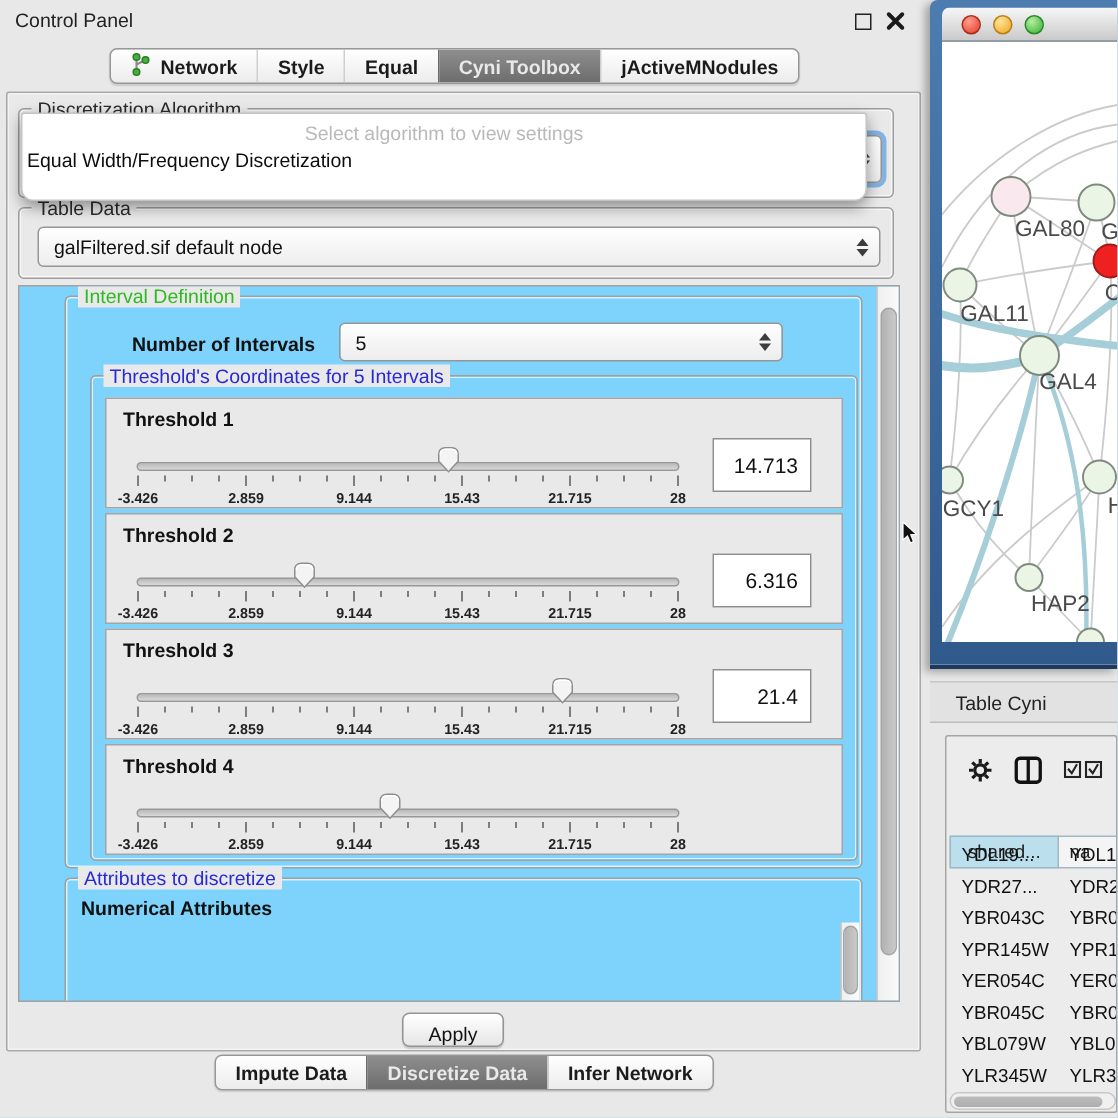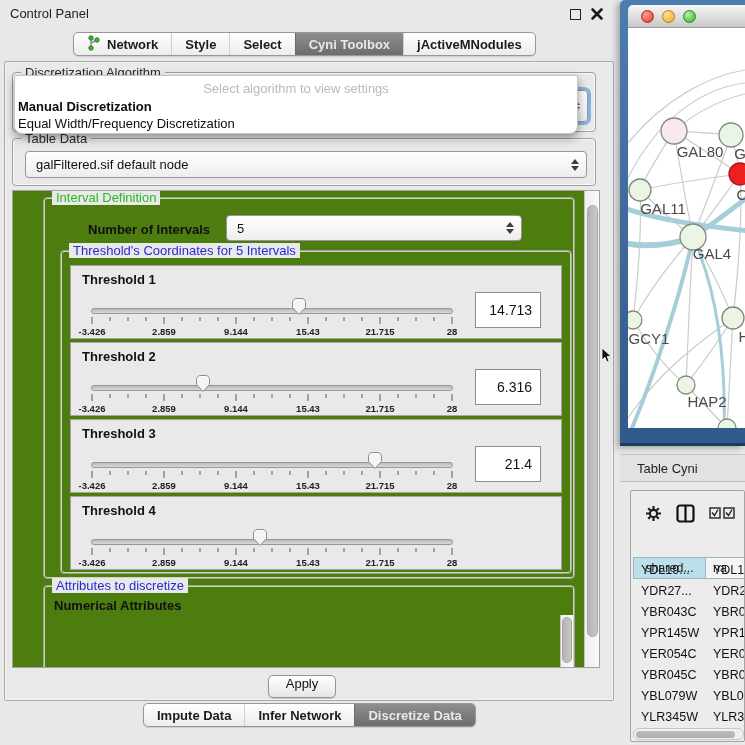--- a/index.html
+++ b/index.html
@@ -46,41 +46,41 @@
     box-shadow:0 0 0 3px rgba(96,160,224,.75); }
 
   #popup { left:14px; top:75px; width:564px; height:59px; background:#fff;
     border:1px solid #c4c4c4; border-radius:2px 2px 8px 8px;
     box-shadow:0 4px 10px rgba(0,0,0,.4); z-index:60; padding-top:4px; }
   #popup .ph { text-align:center; color:#b9b9b9; font-size:13px; height:18px; line-height:18px; }
   #popup .it { font-size:13px; color:#0d0d0d; height:17px; line-height:17px; padding-left:3px; }
   #popup .it.b { font-weight:bold; }
 
   #scrollpane { left:12px; top:190px; width:588px; height:478px; border:1px solid #a2a2a2;
-    background:#4d7c0f; overflow:hidden;text-align:right; }
+    background:#7dd3fc; overflow:hidden;text-align:right; }
   .scroll-v { position:absolute; background:linear-gradient(90deg,#efefef,#fbfbfb);
     border-left:1px solid #c2c2c2; }
   .thumb-v { position:absolute; background:linear-gradient(90deg,#b3b3b3,#c9c9c9);
     border-radius:6px; border:1px solid #a5a5a5; }
 
   .thr-panel { position:absolute; left:56px; width:492px; height:74px;
     border:1px solid #a5a5a5; background:#e9e9e9; }
   .thr-label { position:absolute; left:11px; top:6px; font-size:13px; font-weight:bold; color:#111; }
   .track { position:absolute; left:20px; top:42px; width:362px; height:6px;
     background:linear-gradient(#b9b9b9,#d9d9d9); border:1px solid #989898; border-radius:3px; }
   .vbox { position:absolute; left:404px; top:26px; width:66px; height:36px; background:#fff;
     border:1px solid #8e8e8e; font-size:14px; color:#111; display:flex; align-items:center;
     justify-content:flex-end; padding-right:8px; }
 
   #attr-list { position:absolute; background:#fff; border:1px solid #b3b3b3; overflow:hidden; }
   #attr-list .li { font-size:13px; color:#1d1d1d; height:19px; line-height:19px; padding-left:6px; }
 
   .btn { position:absolute; border:1px solid #939393; border-radius:5px;
     background:linear-gradient(#ffffff,#e6e6e6); font-size:13px; color:#111;
-    display:flex; align-items:flex-start; justify-content:center; box-shadow:0 1px 1px rgba(0,0,0,.15); }
+    display:flex; align-items:flex-end; justify-content:center; box-shadow:0 1px 1px rgba(0,0,0,.15); }
 
   
   #net-frame { left:620px; top:0; width:125px; height:446px;
     background:linear-gradient(#4d7cb1,#30598c); border-bottom:3px solid #1c3a5e;
     box-shadow:-3px 2px 6px rgba(0,0,0,.3); border-radius:5px 0 0 0; }
   #net-titlebar { left:628px; top:5px; width:117px; height:23px;
     background:linear-gradient(#f7f7f7,#c9c9c9); border-bottom:1px solid #9a9a9a;
     border-radius:5px 0 0 0; display:flex; align-items:center; gap:8px; padding-left:13px; }
   .light { width:13px; height:13px; border-radius:50%; }
   .light.red    { background:radial-gradient(circle at 35% 30%,#ff9d8d,#e23b28); border:1px solid #a8291c; }
@@ -126,21 +126,21 @@
             <circle cx="4" cy="3" r="2.2" fill="#45b03c" stroke="#2c7d27"></circle>
             <circle cx="4" cy="13" r="2.2" fill="#45b03c" stroke="#2c7d27"></circle>
             <circle cx="10" cy="5" r="2.2" fill="#45b03c" stroke="#2c7d27"></circle>
           </svg></span>
         <span>Network</span>
       </div>
       <div class="seg">
         <span>Style</span>
       </div>
       <div class="seg">
-        <span>Select</span>
+        <span>Equal</span>
       </div>
       <div class="seg sel">
         <span>Cyni Toolbox</span>
       </div>
       <div class="seg">
         <span>jActiveMNodules</span>
       </div>
     </div>
 
   <div class="abs" id="main-panel"></div>
@@ -150,21 +150,20 @@
   </div>
   <div class="abs combo" id="algo-combo">
     <span class="stepper">
         <i class="up"></i>
         <i class="dn"></i>
       </span>
   </div>
 
   <div class="abs" id="popup">
     <div class="ph">Select algorithm to view settings</div>
-  <div class="it b">Manual Discretization</div>
       <div class="it">Equal Width/Frequency Discretization</div>
     </div>
 
   <div class="groupbox" style="left:12px; top:138px; width:584px; height:48px;">
     <span class="legend plain">Table Data</span>
     <div class="combo" style="left:12px; top:12px; width:562px; height:27px;">
       <span>galFiltered.sif default node</span>
       <span class="stepper">
           <i class="up"></i>
           <i class="dn"></i>
@@ -356,25 +355,25 @@
   </div>
 
   <div class="abs btn" style="left:268px; top:675px; width:68px; height:23px;">
     <span>Apply</span>
   </div>
 
   <div class="abs tabgroup" id="bottom-tabs">
       <div class="seg">
         <span>Impute Data</span>
       </div>
-      <div class="seg">
-        <span>Infer Network</span>
-      </div>
       <div class="seg sel">
         <span>Discretize Data</span>
+      </div>
+      <div class="seg">
+        <span>Infer Network</span>
       </div>
     </div>
 
   <div class="abs" id="net-frame"></div>
   <div class="abs" id="net-titlebar">
     <span class="light red"></span>
     <span class="light yellow"></span>
     <span class="light green"></span>
   </div>
   <div class="abs" id="net-view">

